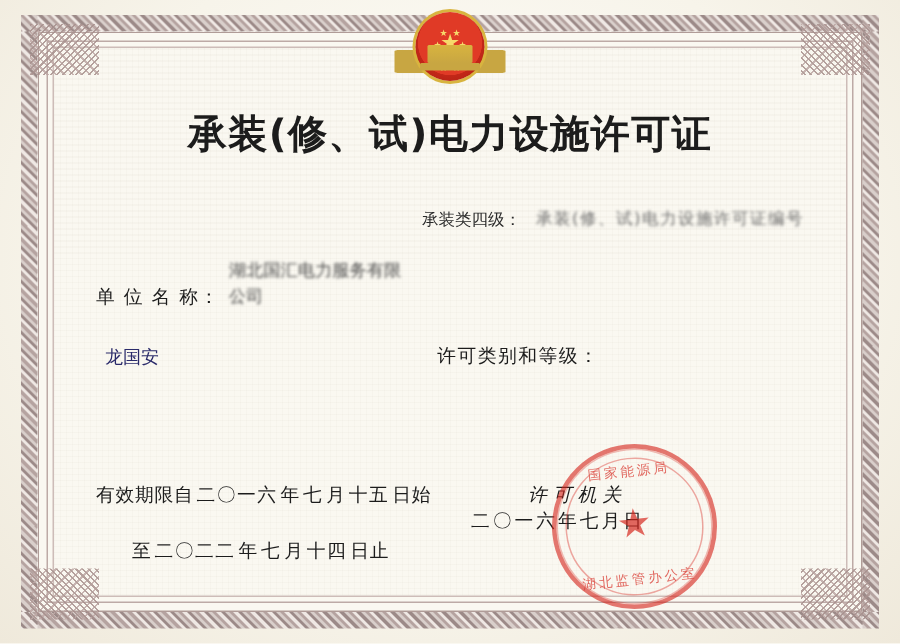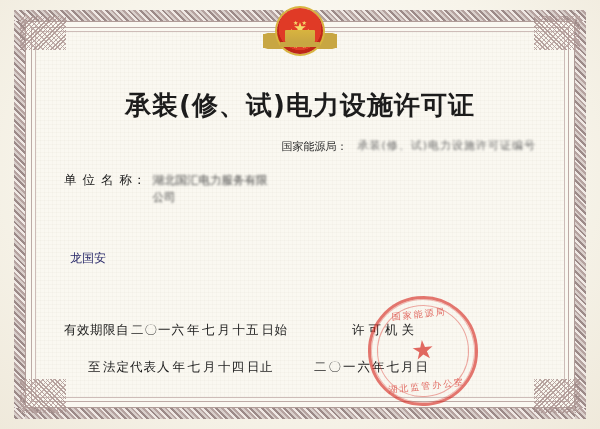--- a/index.html
+++ b/index.html
@@ -111,58 +111,58 @@
   .content{
     position:absolute;left:48px;top:60px;right:48px;bottom:44px;
   }
   .title{
     text-align:center;
     font-family:"DejaVu Sans","Liberation Sans",sans-serif;
     font-size:26px;
     font-weight:bold;
     letter-spacing:1px;
     color:#1c1c1c;
-    margin-top:28px;
+    margin-top:12px;
   }
   .cert-no{
     position:absolute;right:16px;top:78px;
     font-size:11px;color:#2a2a2a;
     display:flex;align-items:center;gap:4px;
   }
   .cert-no .val{
     color:#6b6b6b;
     filter:blur(1.1px);
     letter-spacing:1px;
     font-size:11px;
   }
 
   .rows{
     position:absolute;left:16px;right:14px;top:112px;
   }
   .row{
     display:flex;
     margin-bottom:22px;
   }
-  .col-l{width:48%;display:flex;align-items:flex-start;}
+  .col-l{width:48%;display:flex;align-items:flex-end;}
   .col-r{width:52%;display:flex;align-items:flex-start;}
   .lbl{
     font-size:12.5px;color:#1c1c1c;white-space:nowrap;
     letter-spacing:1px;
   }
   .val{
     font-size:11.5px;color:#2b2b2b;margin-left:6px;line-height:1.5;
   }
   .blurred{
     filter:blur(1.2px);
     color:#4a4a4a;
   }
   .val.small{font-size:10px;line-height:1.45;}
   .val.sign{
     font-family:Liberation Sans, sans-serif;
-    color:#2a2a6a;font-size:12px;margin-top:20px;
+    color:#2a2a6a;font-size:12px;
   }
   .cat-list div{line-height:1.5;font-size:11.5px;color:#2b2b2b;}
   .cat-list div:nth-child(3){filter:blur(1.1px);}
 
   
   .valid{
     position:absolute;left:16px;right:14px;top:262px;
     font-size:12.5px;color:#1c1c1c;letter-spacing:.5px;
   }
   .valid .line{margin-bottom:20px;display:flex;align-items:center;}
@@ -170,21 +170,21 @@
   .valid .num{
     font-family:"DejaVu Sans","Liberation Sans",sans-serif;
     letter-spacing:1px;
   }
 
   
   .authority{
     position:absolute;right:14px;top:262px;width:230px;
     font-size:12.5px;color:#1c1c1c;text-align:left;
   }
-  .authority .l1{margin-bottom:20px;padding-left:44px;}
+  .authority .l1{padding-left:44px;font-style:italic;}
   .authority .l2{padding-left:6px;letter-spacing:2px;}
 
   
   .seal{
     position:absolute;right:74px;top:236px;
     width:104px;height:104px;border-radius:50%;
     border:3px solid rgba(214,36,28,.72);
     box-shadow:inset 0 0 0 1px rgba(214,36,28,.35);
     transform:rotate(-6deg);
     pointer-events:none;
@@ -239,56 +239,57 @@
       <span class="star-s s4b">★</span>
       <div class="gate"></div>
     </div>
   </div>
 
   <div class="content">
 
     <div class="title">承装(修、试)电力设施许可证</div>
 
     <div class="cert-no">
-      <span>国家能源局：</span>
+      <span>承装类四级：</span>
       <span class="val">承装(修、试)电力设施许可证编号</span>
     </div>
 
     <div class="rows">
 
       <div class="row">
         <div class="col-l">
           <span class="lbl">单 位 名 称：</span>
           <span class="val blurred" style="max-width:120px">湖北国汇电力服务有限公司</span>
         </div>
       </div>
 
       <div class="row" style="margin-top:16px">
         <div class="col-l">
           <span class="val sign">龙国安</span>
         </div>
         <div class="col-r">
+          <span class="lbl">许可类别和等级：</span>
         </div>
       </div>
 
     </div>
 
     <div class="valid">
       <div class="line">
         <span class="seg">有效期限自</span>
         <span class="seg num">二〇一六</span>
         <span class="seg">年</span>
         <span class="seg num">七</span>
         <span class="seg">月</span>
         <span class="seg num">十五</span>
         <span class="seg">日始</span>
       </div>
       <div class="line">
         <span class="seg" style="margin-left:24px">至</span>
-        <span class="seg num">法定代表人</span>
+        <span class="seg num">二〇二二</span>
         <span class="seg">年</span>
         <span class="seg num">七</span>
         <span class="seg">月</span>
         <span class="seg num">十四</span>
         <span class="seg">日止</span>
       </div>
     </div>
 
     <div class="authority">
       <div class="l1">许 可 机 关</div>

